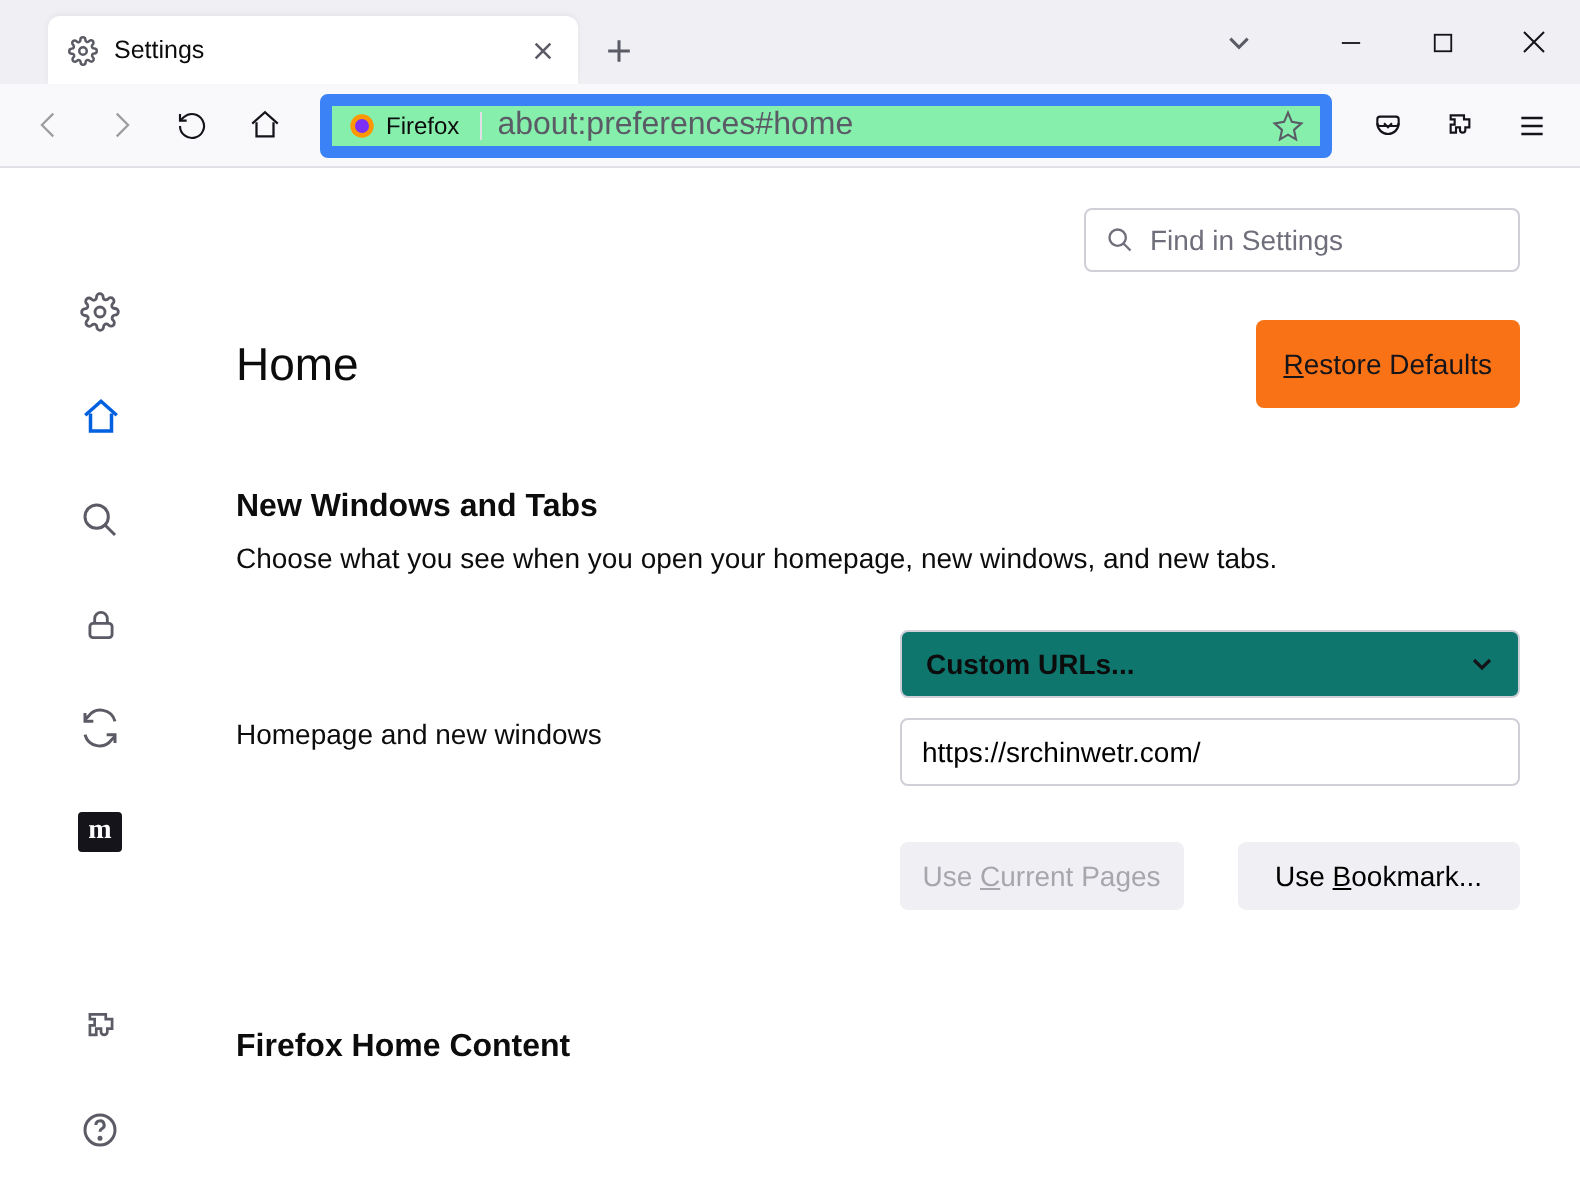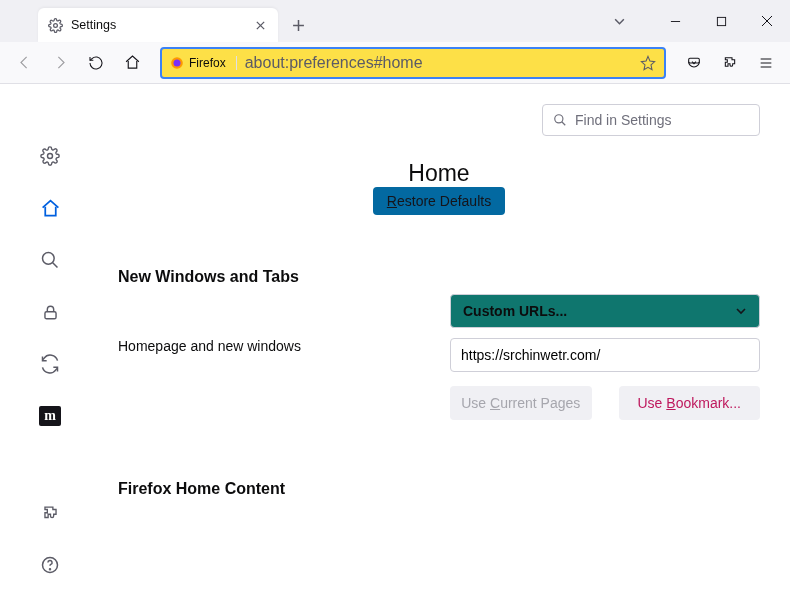--- a/index.html
+++ b/index.html
@@ -1,63 +1,63 @@
 <!DOCTYPE html>
 <html><head>
 <meta charset="utf-8">
 <style>
 * { box-sizing: border-box; margin: 0; padding: 0; }
 body { font-family: "Segoe UI", Arial, sans-serif; font-size: 13px; color: #0c0c0d; background: #fff; width: 790px; height: 595px; overflow: hidden; position: relative; }
 
 
 .titlebar { height: 42px; background: #f0f0f4; display: flex; align-items: flex-end; position: relative; }
-.tab { background: #fff; border-radius: 6px 6px 0 0; margin-left: 38px; height: 34px; width: 240px; display: flex; align-items: center; padding: 0 10px; box-shadow: 0 -1px 3px rgba(0,0,0,0.05); }
+.tab { background: #fff; border-radius: 6px 6px 0 0; margin-left: 24px; height: 34px; width: 265px; display: flex; align-items: center; padding: 0 10px; box-shadow: 0 -1px 3px rgba(0,0,0,0.05); }
 .tab .gear { margin-right: 8px; }
 .tab .lbl { flex: 1; font-size: 12.5px; }
 .tab .x { width: 16px; height: 16px; display: flex; align-items: center; justify-content: center; cursor: pointer; }
 .newtab { width: 28px; height: 28px; display: flex; align-items: center; justify-content: center; margin-left: 6px; margin-bottom: 3px; cursor: pointer; }
 .win-controls { position: absolute; right: 0; top: 0; height: 42px; display: flex; align-items: center; }
 .win-controls > div { width: 46px; height: 42px; display: flex; align-items: center; justify-content: center; cursor: pointer; }
 .chev-wc { margin-right: 10px; }
 
 
 .toolbar { height: 42px; background: #f9f9fb; border-bottom: 1px solid #e0e0e6; display: flex; align-items: center; padding: 0 8px; gap: 4px; }
 .tbtn { width: 32px; height: 32px; display: flex; align-items: center; justify-content: center; border-radius: 4px; cursor: pointer; }
 .tbtn.disabled { opacity: 0.4; cursor: default; }
-.urlbar { flex: 1; height: 32px; background: #fde047; border: 2px solid #3b82f6; border-radius: 4px; margin: 0 8px; display: flex; align-items: center; padding: 0 8px; gap: 8px; }
+.urlbar { flex: 1; height: 32px; background: #86efac; border: 6px solid #3b82f6; border-radius: 4px; margin: 0 8px; display: flex; align-items: center; padding: 0 8px; gap: 8px; }
 .urlbar .fxlogo { display: flex; align-items: center; gap: 5px; font-size: 12px; padding-right: 10px; border-right: 1px solid #e0e0e6; }
 .urllbl { font-size: 16px; color: #5b5b66; }
 .urlbar .star { margin-left: auto; }
 
 
 .content { display: flex; height: calc(595px - 84px); }
 .sidebar { width: 100px; padding-top: 58px; display: flex; flex-direction: column; align-items: center; gap: 24px; }
 .sidebar .sitem { width: 28px; height: 28px; display: flex; align-items: center; justify-content: center; cursor: pointer; border-radius: 4px; }
 .sidebar .spacer { flex: 1; }
 .sidebar .m-icon { background:#15141A; color:#fff; width:22px; height:20px; font-family: Georgia, serif; font-weight: bold; font-size:14px; display:flex; align-items:center; justify-content:center; border-radius:2px; }
 
 .main { flex: 1; padding: 20px 30px 0 18px; position: relative; }
 .search-row { display: flex; justify-content: flex-end; margin-bottom: 24px; }
 .find-box { width: 218px; height: 32px; border: 1px solid #cfcfd8; border-radius: 4px; display: flex; align-items: center; padding: 0 10px; gap: 8px; color: #6f6f7b; font-size: 14px; }
 
-.heading-row { display: flex; align-items: center; justify-content: space-between; margin-bottom: 53px; flex-direction: column; }
+.heading-row { display: flex; align-items: center; justify-content: space-between; margin-bottom: 41px; }
 h1 { font-size: 23px; font-weight: 500; color: #0c0c0d; }
-.restore-btn { height: 28px; padding: 0 14px; background: #0369a1; border: none; border-radius: 4px; font-size: 14px; cursor: pointer; color:#15141A; }
+.restore-btn { height: 44px; padding: 0 14px; background: #f97316; border: none; border-radius: 4px; font-size: 14px; cursor: pointer; color:#15141A; }
 .restore-btn .u { text-decoration: underline; }
 
 h2 { font-size: 16px; font-weight: 600; margin-bottom: 8px; }
 .desc { font-size: 14px; color: #0c0c0d; margin-bottom: 28px; }
 
 .field-row { display: flex; align-items: center; margin-bottom: 14px; }
 .field-row .lbl { width: 332px; font-size: 14px; }
 .field-row .ctrls { flex: 1; max-width: 310px; }
 .select { height: 34px; border: 1px solid #cfcfd8; border-radius: 4px; display: flex; align-items: center; padding: 0 12px; justify-content: space-between; font-size: 14px; font-weight: 600; cursor: pointer; background:#0f766e; }
 .input { height: 34px; width:100%; border: 1px solid #cfcfd8; border-radius: 4px; padding: 0 10px; font-size: 14px; font-family: inherit; }
-.btn-pair { display: flex; gap: 27px; margin-top: 14px; }
-.btn-pair button { flex:1; height: 34px; border: none; border-radius: 4px; background: #f0f0f4; font-size: 14px; cursor: pointer; color:#be185d; }
+.btn-pair { display: flex; gap: 27px; margin-top: 28px; }
+.btn-pair button { flex:1; height: 34px; border: none; border-radius: 4px; background: #f0f0f4; font-size: 14px; cursor: pointer; color:#000000; }
 .btn-pair button.disabled { color: #a6a6ad; cursor: default; }
 .btn-pair .u { text-decoration: underline; }
 
 .section-gap { height: 28px; }
 
 svg { display: block; }
 </style>
 </head>
 <body>
 
@@ -226,20 +226,21 @@
         <span>Find in Settings</span>
       </div>
     </div>
 
     <div class="heading-row">
       <h1>Home</h1>
       <button class="restore-btn"><span class="u">R</span><span>estore Defaults</span></button>
     </div>
 
     <h2>New Windows and Tabs</h2>
+    <p class="desc">Choose what you see when you open your homepage, new windows, and new tabs.</p>
 
     <div class="field-row" style="align-items:flex-start">
       <div class="lbl" style="padding-top:44px">Homepage and new windows</div>
       <div class="ctrls">
         <div class="select">
           <span>Custom URLs...</span>
           <span>
               <svg width="12" height="12" viewBox="0 0 12 12" fill="none" stroke="#15141A" stroke-width="1.6">
                 <path d="M2 4l4 4 4-4"></path>
               </svg>

